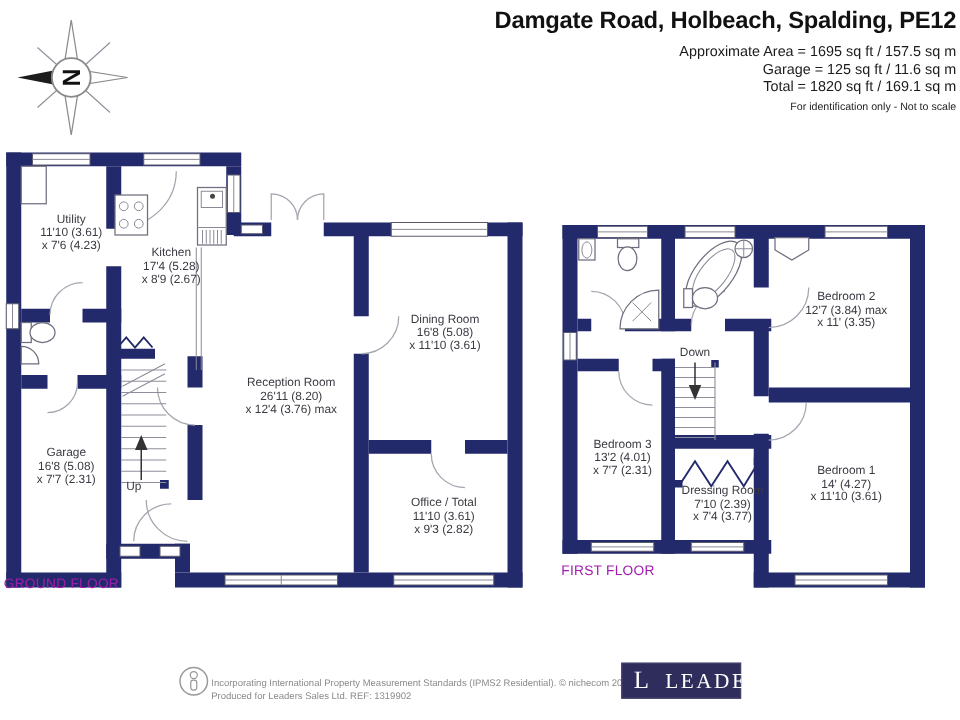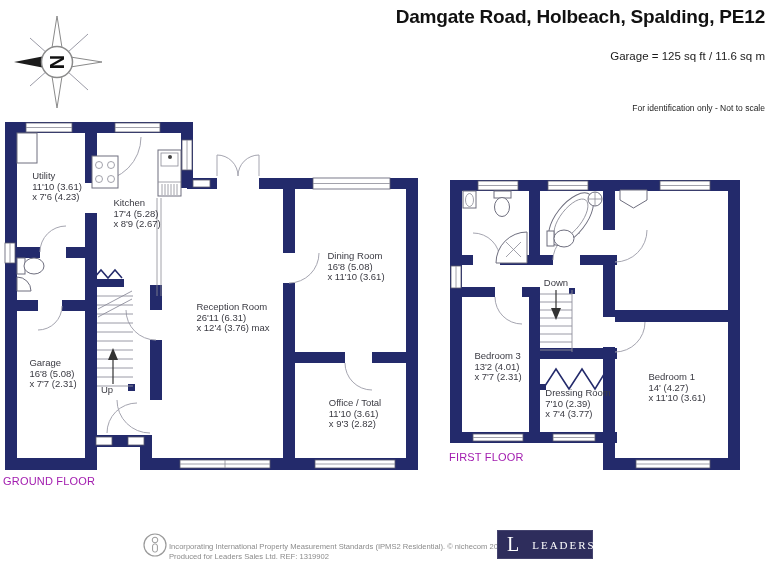--- a/index.html
+++ b/index.html
@@ -8,34 +8,34 @@
   svg{position:absolute;left:0;top:0;}
   .w{fill:#232a6b;}
   .win{fill:#ffffff;stroke:#5a5a6e;stroke-width:0.8;}
   .thin{stroke:#8f8f9c;stroke-width:0.9;fill:none;}
   .fix{fill:#ffffff;stroke:#6e6e7e;stroke-width:1;}
   .fix2{fill:none;stroke:#8a8a96;stroke-width:0.8;}
   .arc{fill:none;stroke:#a5a5b0;stroke-width:1;}
   .navyline{stroke:#232a6b;stroke-width:1.5;fill:none;}
   .dark{fill:#1c1c1c;}
   .txt{position:absolute;white-space:nowrap;}
-  .rl{font-size:9.5px;line-height:10.5px;color:#3a3a42;transform:translateX(-50%);}
+  .rl{font-size:9.5px;line-height:10.5px;color:#3a3a42;text-align:center;transform:translateX(-50%);}
   .fl{font-size:11px;color:#a21caf;letter-spacing:.2px;}
   .hdr{right:3px;text-align:right;color:#111;}
   .hdr-title{top:6px;font-size:19px;font-weight:bold;letter-spacing:-0.2px;}
   .hdr-line{font-size:11.5px;color:#1b1b1b;}
-  .hdr-small{top:80px;font-size:8.5px;color:#232323;margin-top:23px;}
+  .hdr-small{top:80px;font-size:8.5px;color:#232323;}
   .stair-lbl{font-size:9.5px;color:#3a3a42;transform:translateX(-50%);}
   .ftr{font-size:7.6px;color:#8b8b8b;left:169px;}
   .logo{position:absolute;left:497px;top:530px;width:96px;height:29px;background:#2e2d5c;
         display:flex;align-items:center;color:#fff;font-family:"Liberation Serif",serif;
         box-shadow:0 0 0 1px #44436e inset;}
   .logo-l{font-size:20px;margin-left:10px;}
   .logo-sep{width:1px;height:17px;background:rgba(255,255,255,.55);margin:0 7px 0 6px;}
-  .logo-name{font-size:11px;letter-spacing:2px;}
+  .logo-name{font-size:17px;letter-spacing:2px;}
 </style>
 </head>
 <body>
 
 <div class="page">
 
 <svg width="768" height="576" viewBox="0 0 768 576">
 
   <g>
     <path class="thin" d="M57,62 L88,34 M57,62 L88,90 M57,62 L30,86 M57,62 L30,38"></path>
@@ -243,56 +243,63 @@
   </g>
 
   <g>
     <circle cx="155" cy="545" r="11" fill="none" stroke="#9a9a9a" stroke-width="1.2"></circle>
     <circle cx="155" cy="540" r="2.8" fill="none" stroke="#9a9a9a" stroke-width="1"></circle>
     <rect x="152.6" y="544" width="4.8" height="8" rx="2" fill="none" stroke="#9a9a9a" stroke-width="1"></rect>
   </g>
 </svg>
 
   <div class="txt hdr hdr-title">Damgate Road, Holbeach, Spalding, PE12</div>
+  <div class="txt hdr hdr-line" style="top:36px">Approximate Area = 1695 sq ft / 157.5 sq m</div>
   <div class="txt hdr hdr-line" style="top:50px">Garage = 125 sq ft / 11.6 sq m</div>
+  <div class="txt hdr hdr-line" style="top:64px">Total = 1820 sq ft / 169.1 sq m</div>
   <div class="txt hdr hdr-small">For identification only - Not to scale</div>
 
   <div class="txt rl" style="left:57px;top:171px">
     <div>Utility</div>
     <div>11'10 (3.61)</div>
     <div>x 7'6 (4.23)</div>
   </div>
   <div class="txt rl" style="left:137px;top:198px">
     <div>Kitchen</div>
     <div>17'4 (5.28)</div>
     <div>x 8'9 (2.67)</div>
   </div>
   <div class="txt rl" style="left:233px;top:302px">
     <div>Reception Room</div>
-    <div>26'11 (6.31)</div>
+    <div>26'11 (8.20)</div>
     <div>x 12'4 (3.76) max</div>
   </div>
   <div class="txt rl" style="left:356px;top:251px">
     <div>Dining Room</div>
     <div>16'8 (5.08)</div>
     <div>x 11'10 (3.61)</div>
   </div>
   <div class="txt rl" style="left:355px;top:398px">
     <div>Office / Total</div>
     <div>11'10 (3.61)</div>
     <div>x 9'3 (2.82)</div>
   </div>
   <div class="txt rl" style="left:53px;top:358px">
     <div>Garage</div>
     <div>16'8 (5.08)</div>
     <div>x 7'7 (2.31)</div>
   </div>
   <div class="txt stair-lbl" style="left:107px;top:384px">Up</div>
-  <div class="txt fl" style="left:3px;top:475px">GROUND FLOOR</div>
-
+  <div class="txt fl" style="left:3px;top:461px">GROUND FLOOR</div>
+
+  <div class="txt rl" style="left:677px;top:233px">
+    <div>Bedroom 2</div>
+    <div>12'7 (3.84) max</div>
+    <div>x 11' (3.35)</div>
+  </div>
   <div class="txt rl" style="left:498px;top:351px">
     <div>Bedroom 3</div>
     <div>13'2 (4.01)</div>
     <div>x 7'7 (2.31)</div>
   </div>
   <div class="txt rl" style="left:578px;top:388px">
     <div>Dressing Room</div>
     <div>7'10 (2.39)</div>
     <div>x 7'4 (3.77)</div>
   </div>

